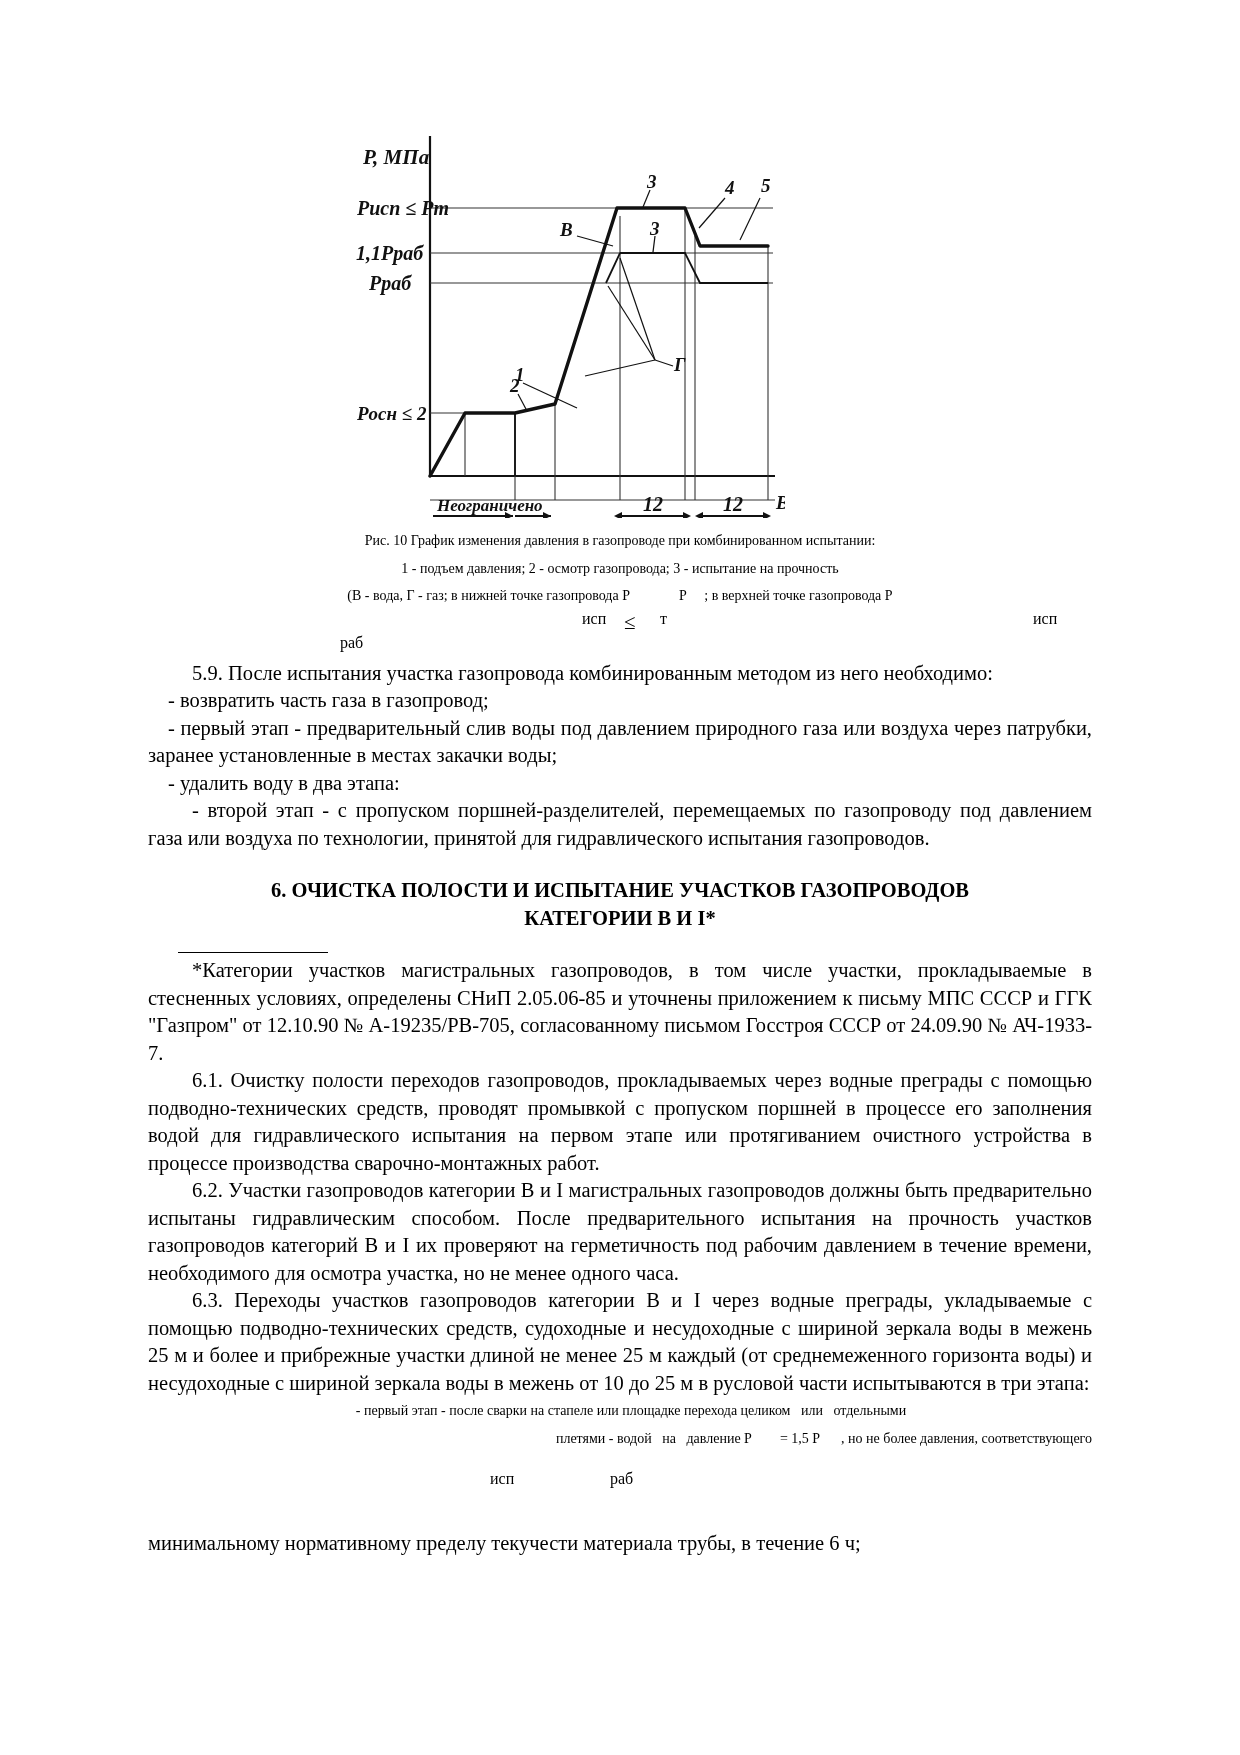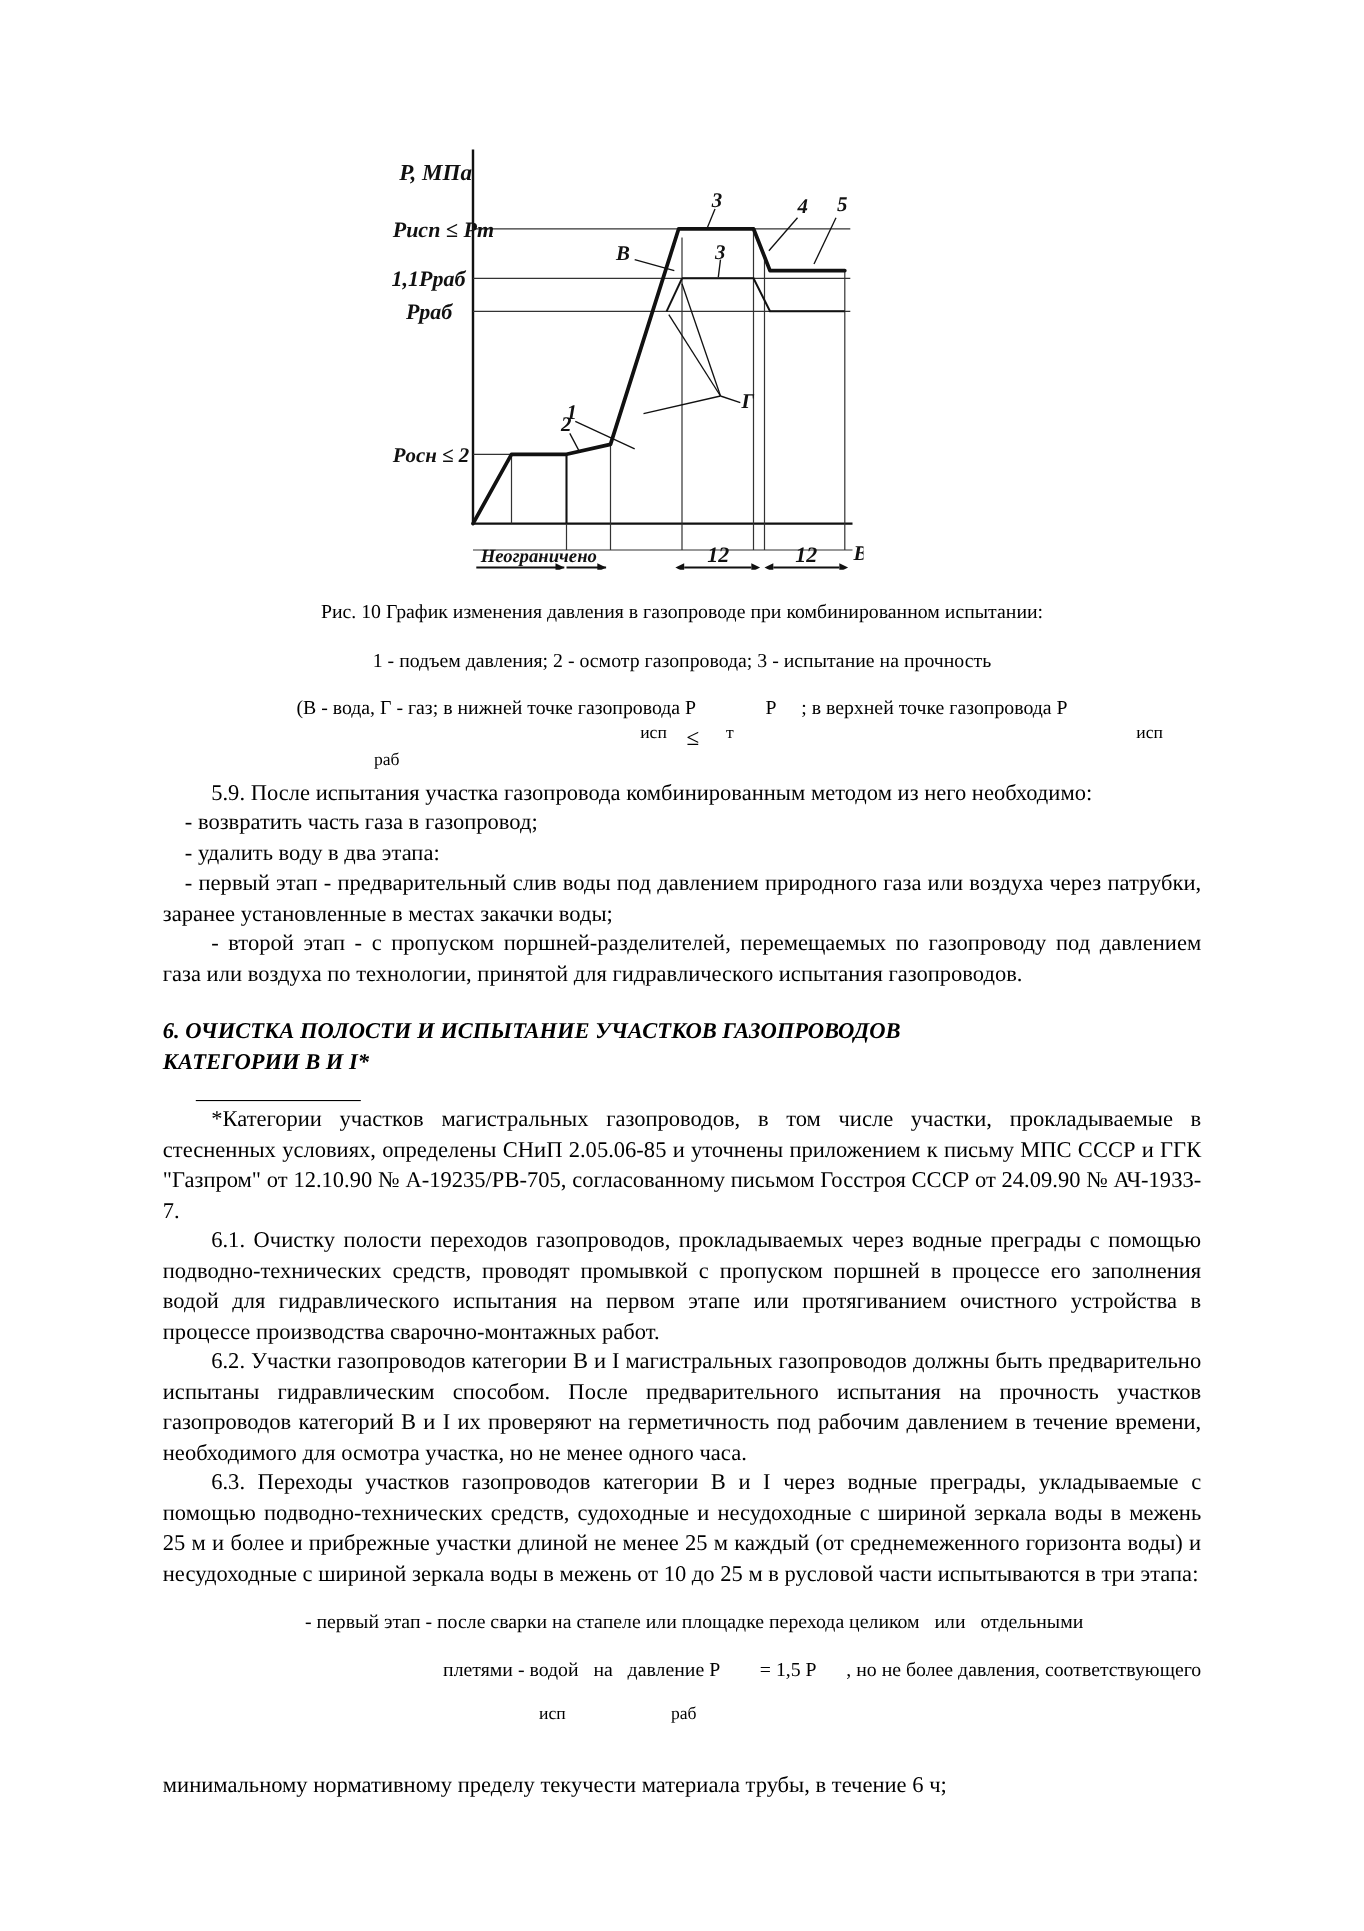--- a/index.html
+++ b/index.html
@@ -47,35 +47,33 @@
     font-size: 20.5px;
     line-height: 27.5px;
     text-align: justify;
     text-justify: inter-word;
   }
   .caption-block {
     margin-bottom: 2px;
   }
   .cap-line {
     text-align: center;
-    font-size: 18px;
+    font-size: 14px;
     line-height: 27.5px;
     white-space: pre;
-    margin-top: 16px;
   }
   .indent { text-indent: 44px; }
   .noindent { text-indent: 0; margin-top: 32px; }
   .hang { text-indent: 20px; }
   .heading {
-    text-align: left;
+    text-align: center;
     font-weight: bold;
     font-size: 20.5px;
     line-height: 28px;
     margin-top: 24px;
-    font-style: italic;
   }
   .rule {
     width: 150px;
     height: 0;
     border-top: 1.3px solid #000;
     margin: 20px 0 4px 30px;
   }
   .nojust { text-align: left; }
 
   
@@ -208,22 +206,22 @@
         <span style="left:512px;">т</span>
         <span style="left:885px;">исп</span>
       </div>
       <div class="subrow">
         <span style="left:192px;">раб</span>
       </div>
     </div>
 
     <p class="indent nojust">5.9. После испытания участка газопровода комбинированным методом из него необходимо:</p>
     <p class="hang nojust">- возвратить часть газа в газопровод;</p>
+    <p class="hang">- первый этап - предварительный слив воды под давлением природного газа или воздуха через патрубки, заранее установленные в местах закачки воды;</p>
     <p class="hang nojust">- удалить воду в два этапа:</p>
-    <p class="hang">- первый этап - предварительный слив воды под давлением природного газа или воздуха через патрубки, заранее установленные в местах закачки воды;</p>
     <p class="indent">- второй этап - с пропуском поршней-разделителей, перемещаемых по газопроводу под давлением газа или воздуха по технологии, принятой для гидравлического испытания газопроводов.</p>
 
     <div class="heading">
       <div>6. ОЧИСТКА ПОЛОСТИ И ИСПЫТАНИЕ УЧАСТКОВ ГАЗОПРОВОДОВ</div>
       <div>КАТЕГОРИИ В И I*</div>
     </div>
 
     <div class="rule"></div>
 
     <p class="indent">*Категории участков магистральных газопроводов, в том числе участки, прокладываемые в стесненных условиях, определены СНиП 2.05.06-85 и уточнены приложением к письму МПС СССР и ГГК "Газпром" от 12.10.90 № А-19235/РВ-705, согласованному письмом Госстроя СССР от 24.09.90 № АЧ-1933-7.</p>

